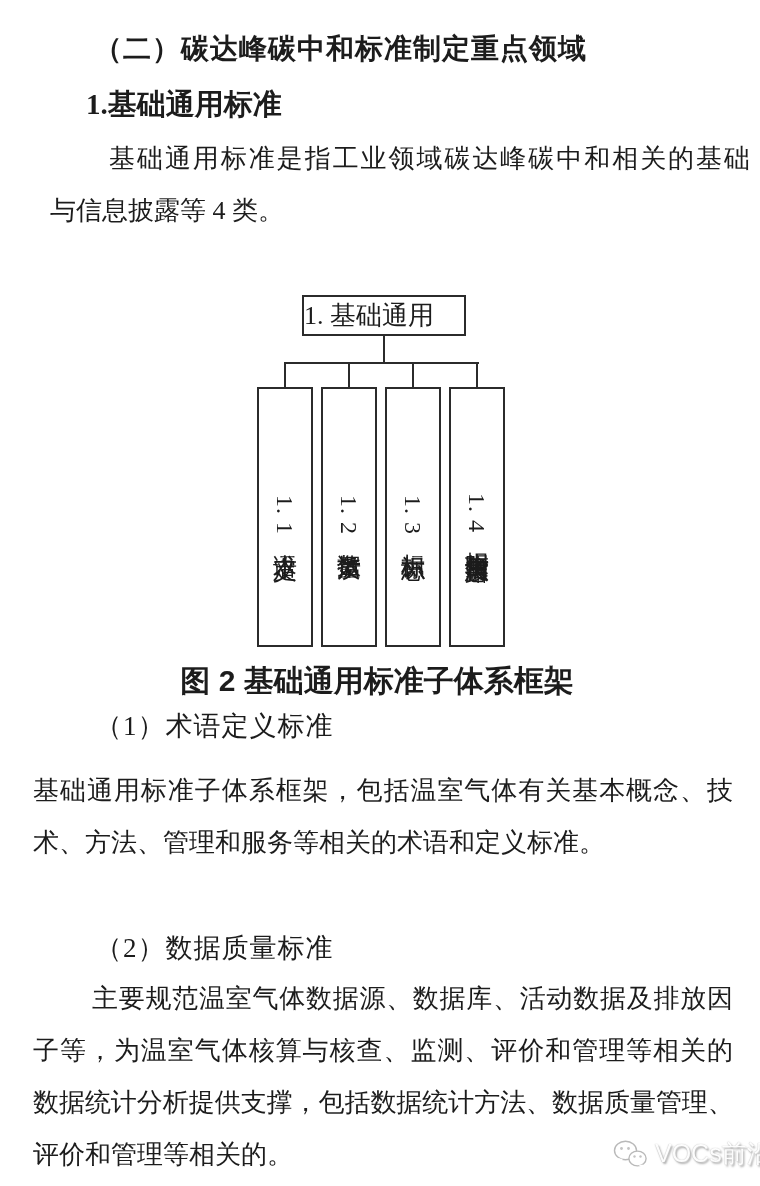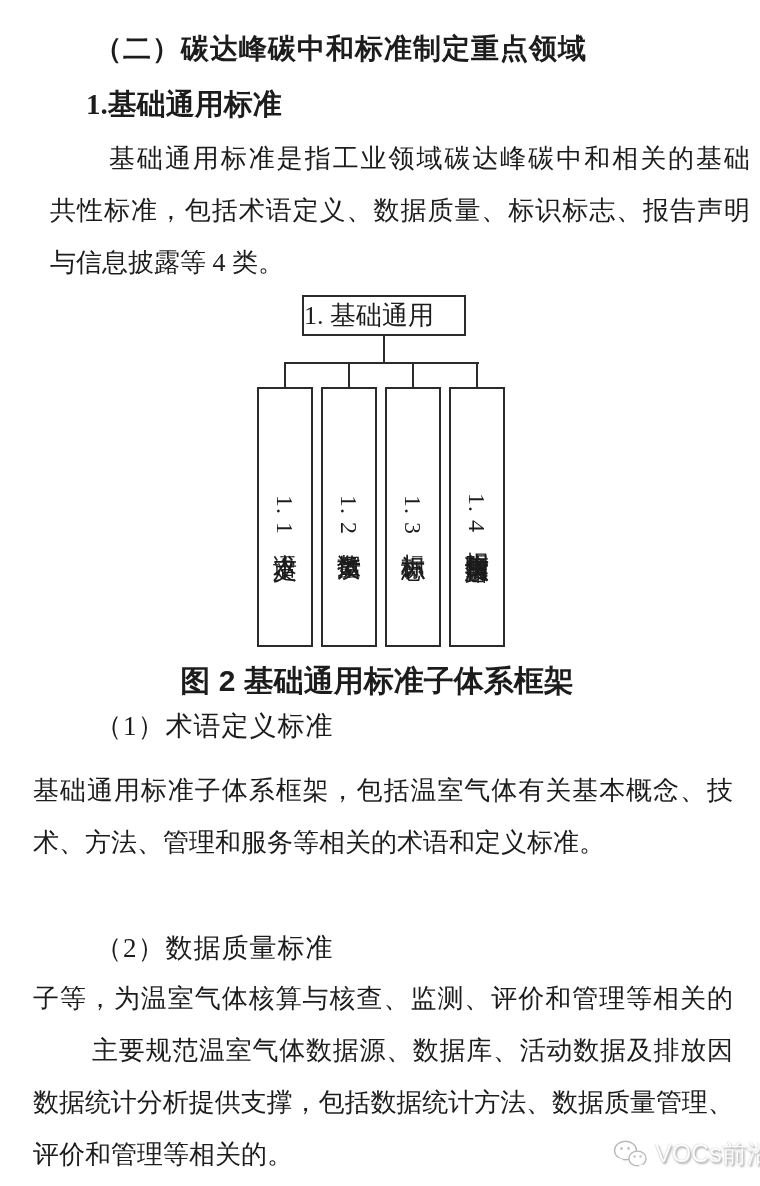--- a/index.html
+++ b/index.html
@@ -99,21 +99,20 @@
 
 <div id="page">
 
   <div id="section-heading" class="abs">（二）碳达峰碳中和标准制定重点领域</div>
 
   <div id="subsection-heading" class="abs">1.基础通用标准</div>
 
   <div id="intro-paragraph" class="abs para" style="top:133px;margin-left:17px;">
 
   <div class="line ind fill">基础通用标准是指工业领域碳达峰碳中和相关的基础</div>
-      <div class="line fill">共性标准，包括术语定义、数据质量、标识标志、报告声明</div>
       <div class="line">与信息披露等 4 类。</div>
     </div>
 
   <div>
     <div id="figure-root-box" class="abs dbox">1. 基础通用</div>
 
     <div class="connector" style="left:383px; top:336px; width:2px; height:27px;"></div>
     <div class="connector" style="left:285px; top:362px; width:194px; height:2px;"></div>
     <div class="connector" style="left:284px; top:362px; width:2px; height:25px;"></div>
     <div class="connector" style="left:348px; top:362px; width:2px; height:25px;"></div>
@@ -136,22 +135,22 @@
   <div id="item1-paragraph" class="abs para" style="top:765px;">
 
       <div class="line fill">基础通用标准子体系框架，包括温室气体有关基本概念、技</div>
       <div class="line">术、方法、管理和服务等相关的术语和定义标准。</div>
     </div>
 
   <div id="item2-heading" class="abs item-heading" style="top:930px;text-align:right;">（2）数据质量标准</div>
 
   <div id="item2-paragraph" class="abs para" style="top:973px;">
 
-  <div class="line fill">子等，为温室气体核算与核查、监测、评价和管理等相关的</div>
-      <div class="line ind fill">主要规范温室气体数据源、数据库、活动数据及排放因</div>
+  <div class="line ind fill">主要规范温室气体数据源、数据库、活动数据及排放因</div>
+      <div class="line fill">子等，为温室气体核算与核查、监测、评价和管理等相关的</div>
       <div class="line fill">数据统计分析提供支撑，包括数据统计方法、数据质量管理、</div>
       <div class="line">评价和管理等相关的。</div>
     </div>
 
   <div id="watermark" class="abs">
     <span style="display:inline-block; line-height:0;">
       <svg width="36" height="30" viewBox="0 0 36 30">
         <g fill="#ffffff" stroke="#b9b9b9" stroke-width="1.4">
           <ellipse cx="13.5" cy="11.5" rx="11" ry="9.2"></ellipse>
           <path d="M6.5 19 L5 24 L11 20.5 Z" stroke="none" fill="#ffffff"></path>

